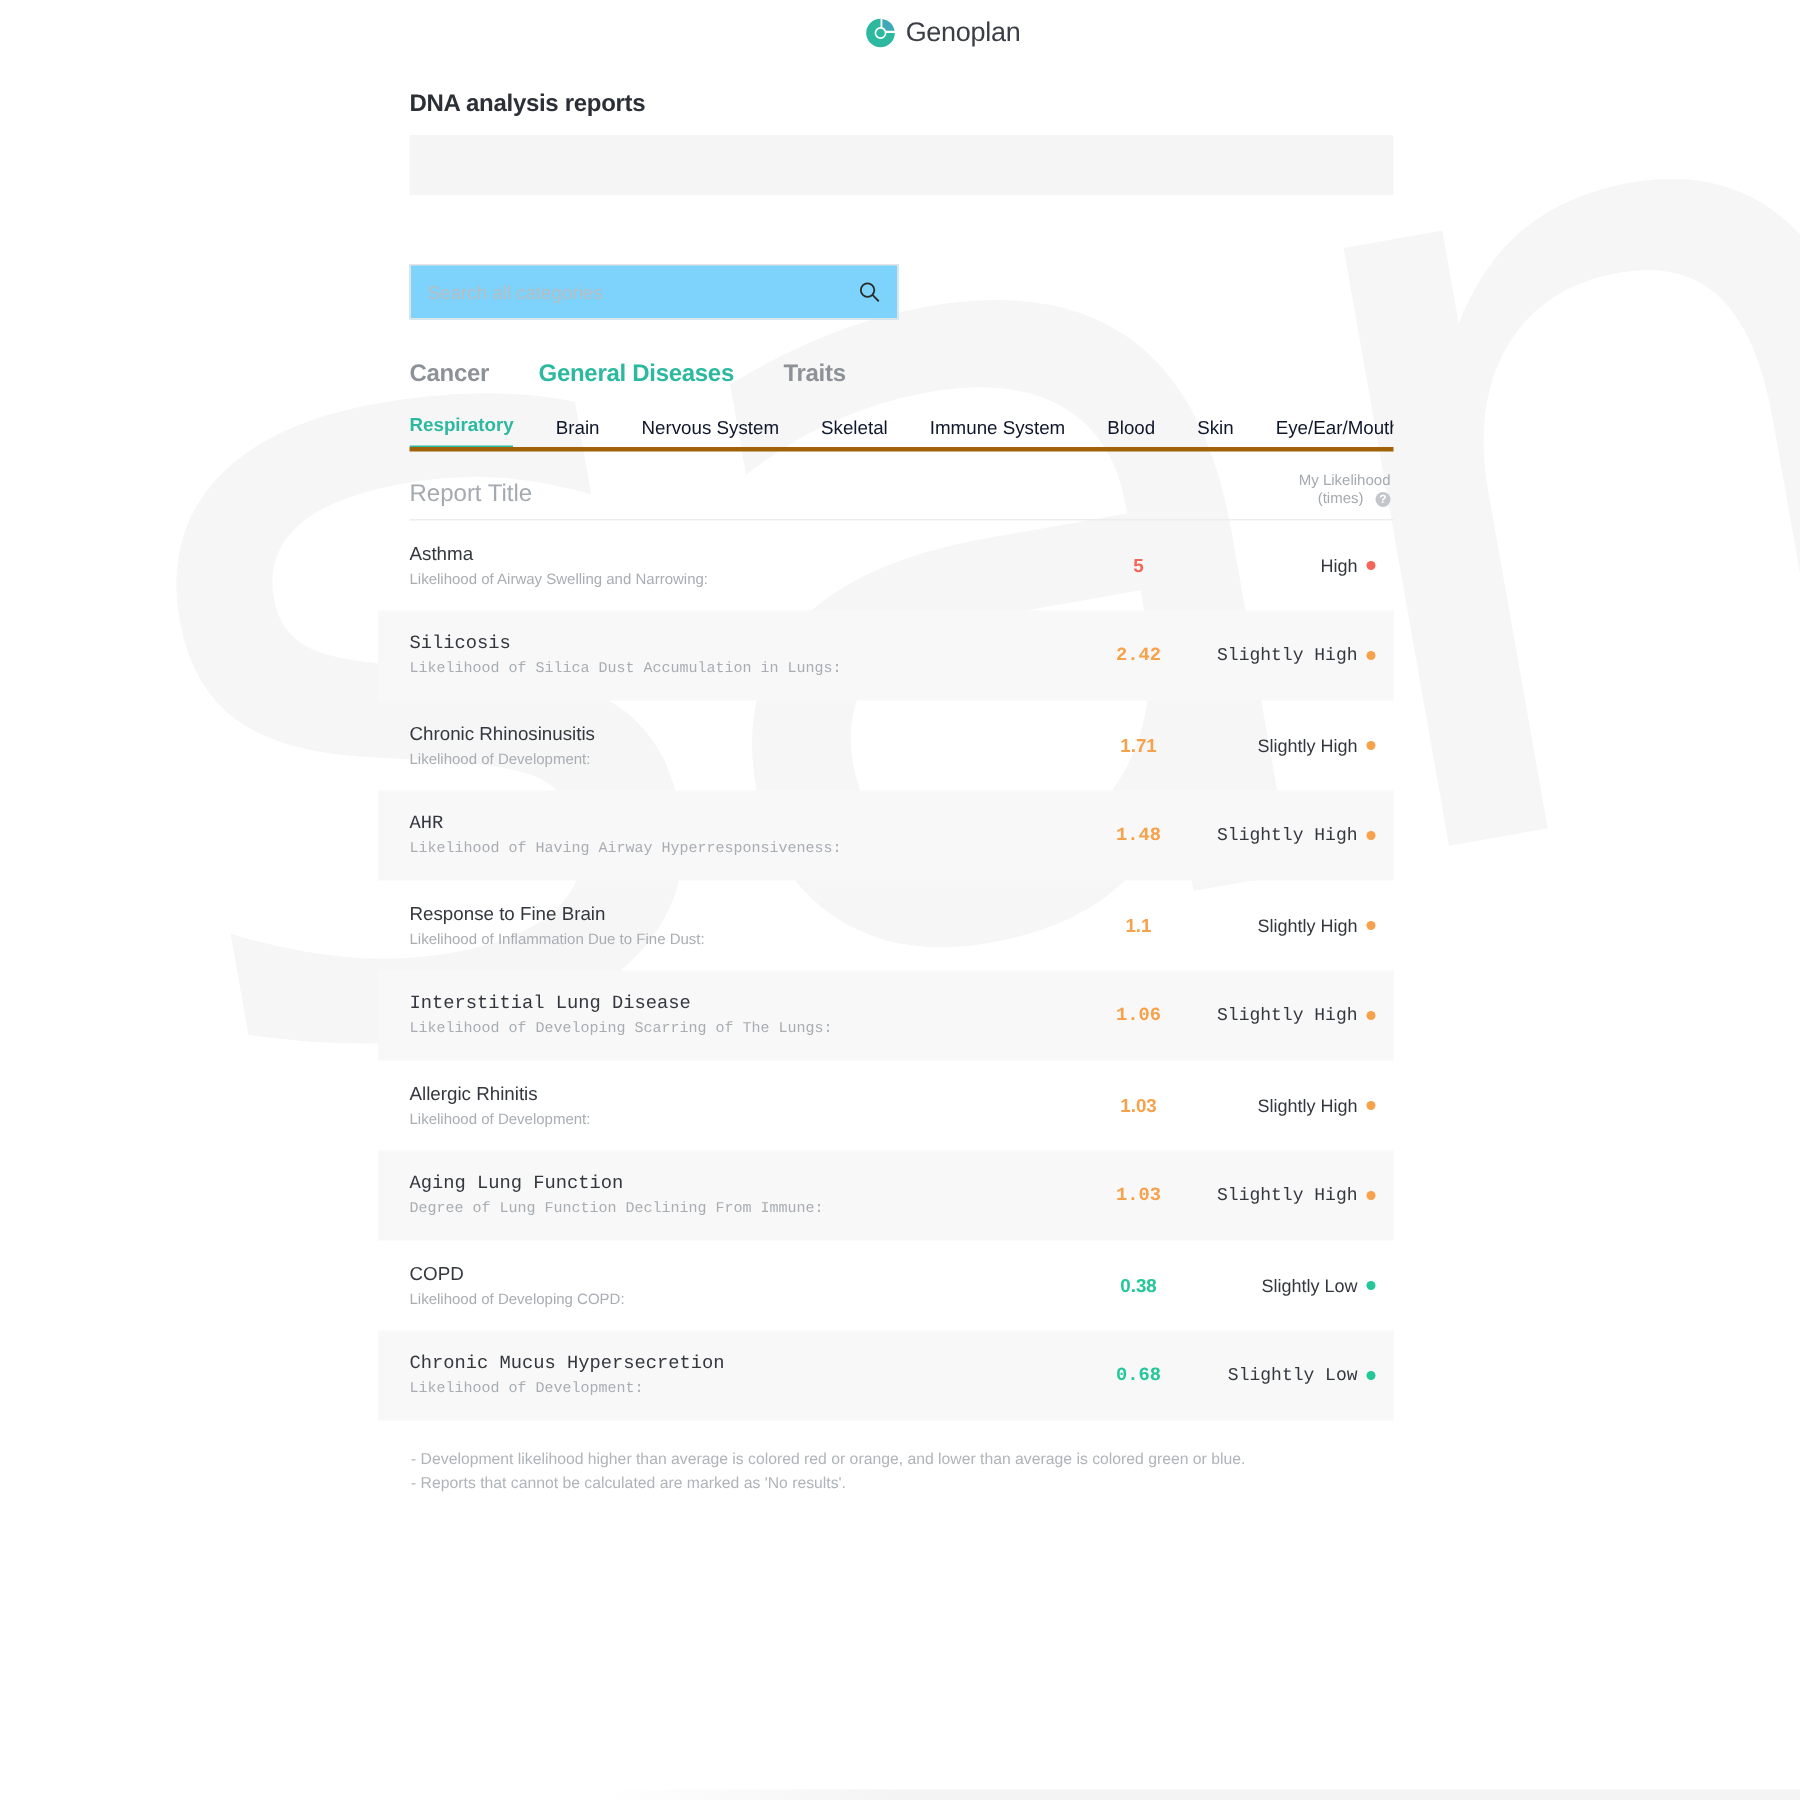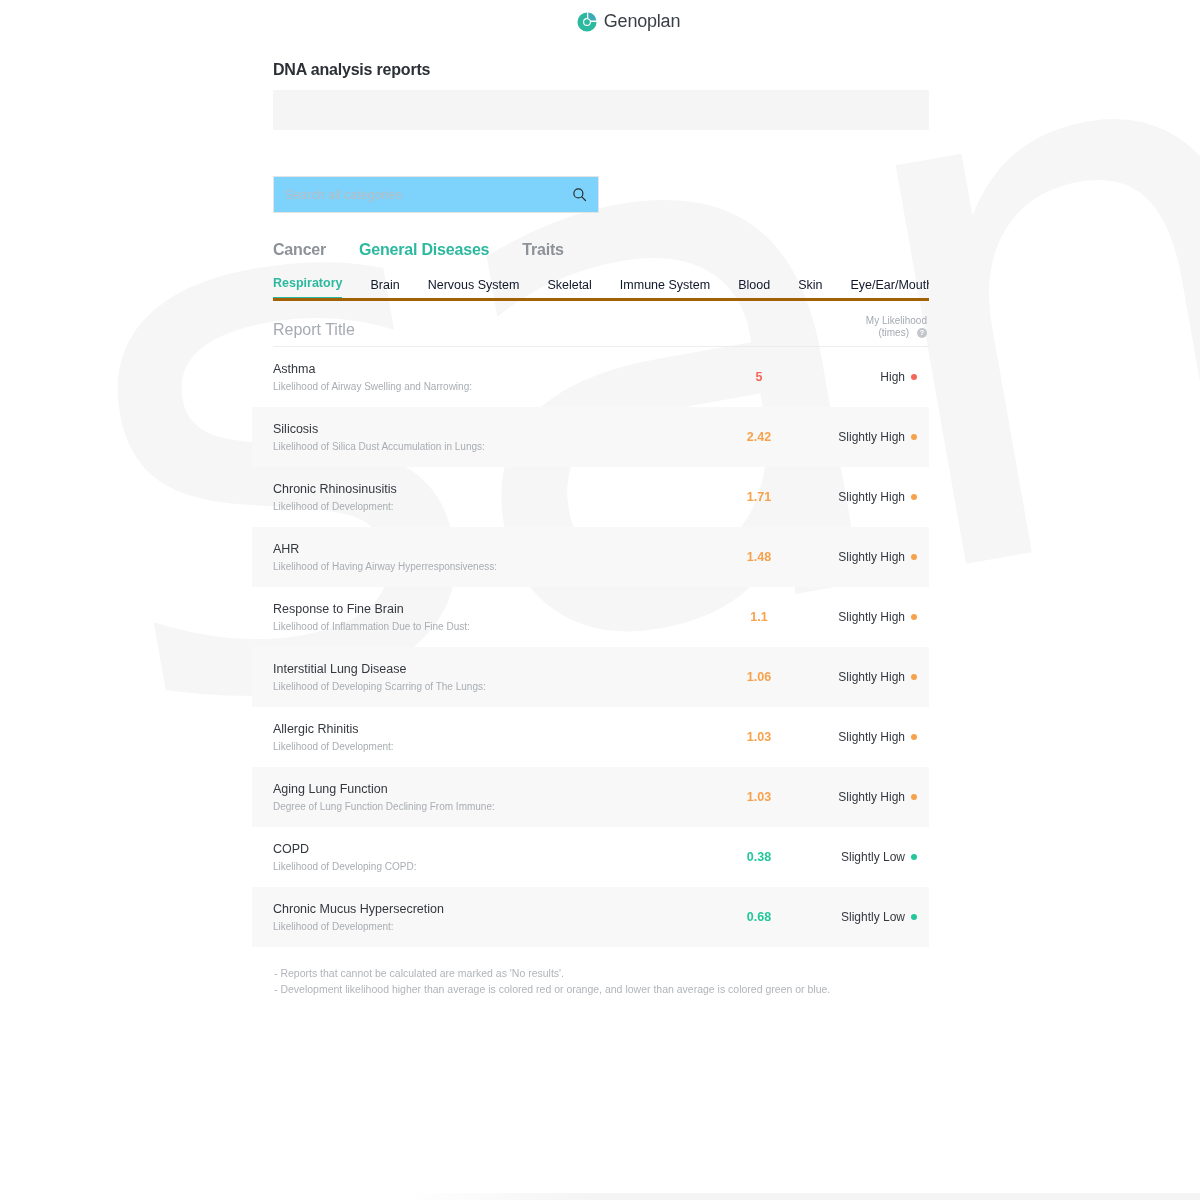--- a/index.html
+++ b/index.html
@@ -243,21 +243,21 @@
   
   .row {
     display: flex;
     align-items: center;
     height: 60px;
     padding: 0 0 0 21px;
     margin-left: -21px;
     width: 656px;
     box-sizing: content-box;
   }
-  .row.alt { background: #f8f8f8; }
+  .row.alt { background: #f8f8f8; font-family: Liberation Mono, monospace; }
   .row-main { flex: 1; }
   .row-title {
     font-size: 12.5px;
     color: #34383e;
     line-height: 16px;
   }
   .row-sub {
     font-size: 10px;
     color: #a9adb2;
     margin-top: 4px;
@@ -484,18 +484,18 @@
           </div>
           <div class="row-value" style="color: rgb(35, 199, 154);">0.68</div>
           <div class="row-level">
             <span>Slightly Low</span>
             <span class="dot" style="background: rgb(35, 199, 154);"></span>
           </div>
         </div>
       </div>
 
     <div class="footnotes">
+      <div class="footnote">- Development likelihood higher than average is colored red or orange, and lower than average is colored green or blue.</div>
       <div class="footnote">- Reports that cannot be calculated are marked as 'No results'.</div>
-      <div class="footnote">- Development likelihood higher than average is colored red or orange, and lower than average is colored green or blue.</div>
     </div>
 
   </div>
 </div>
 
 </body></html>

